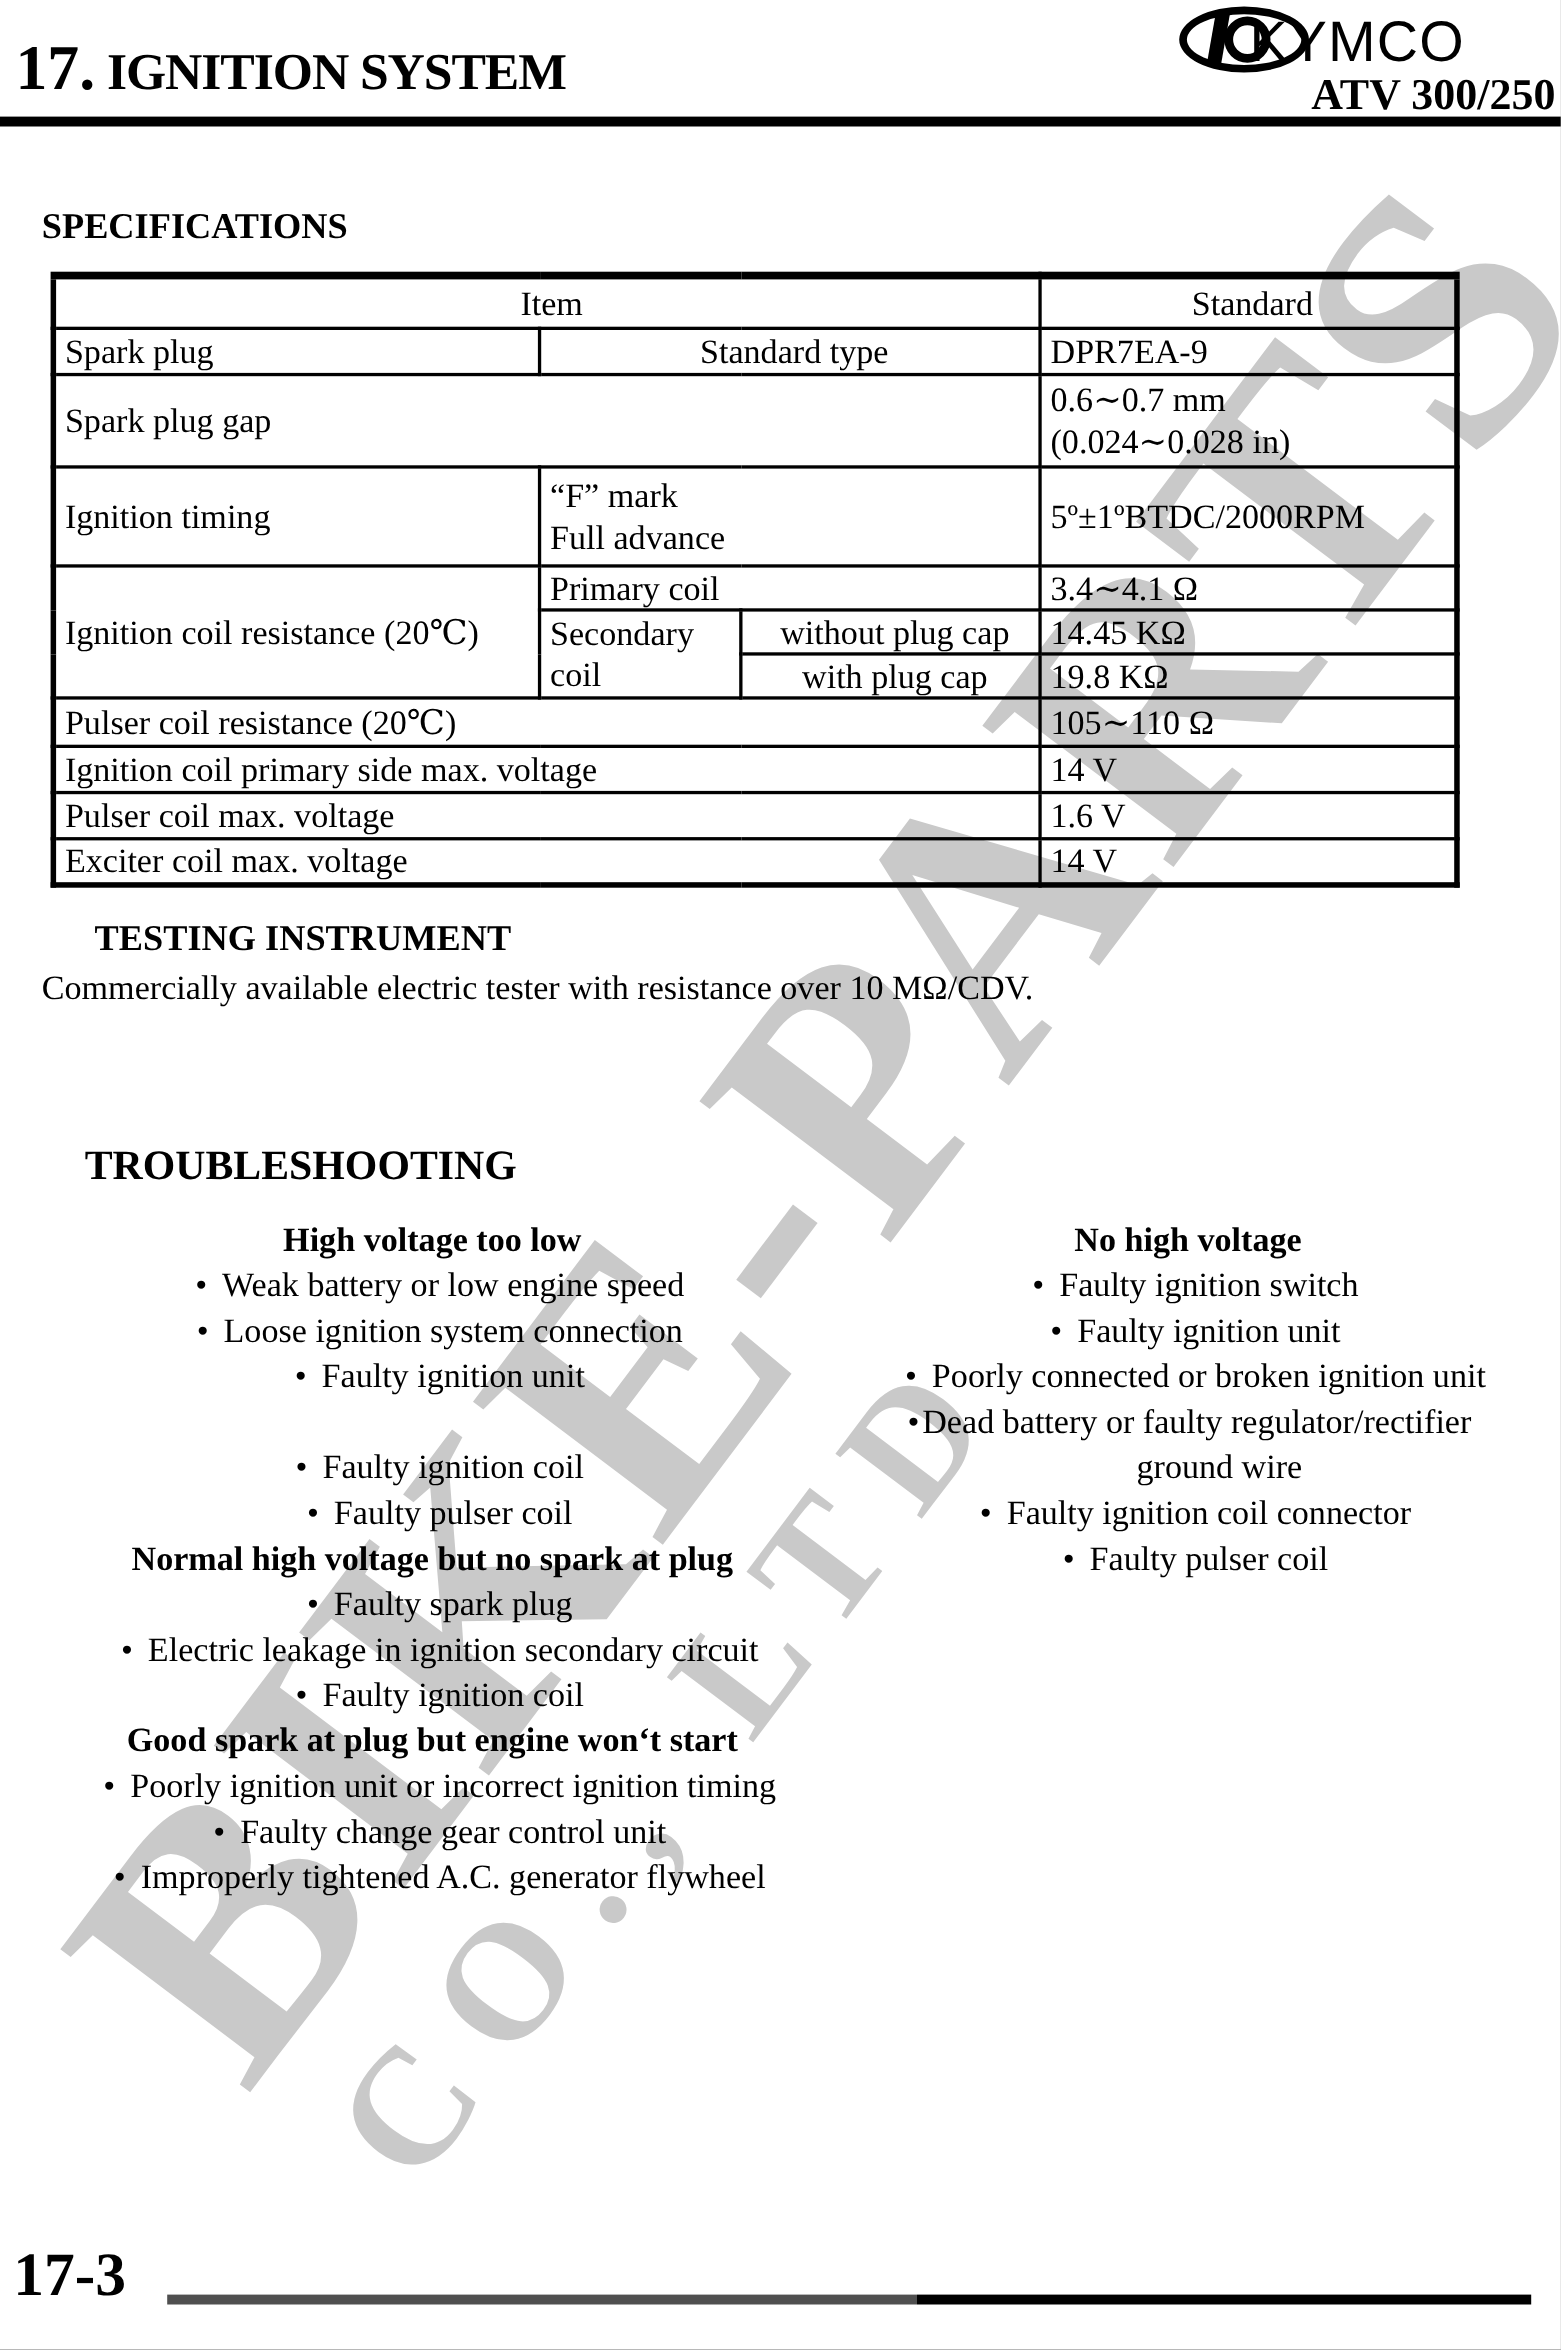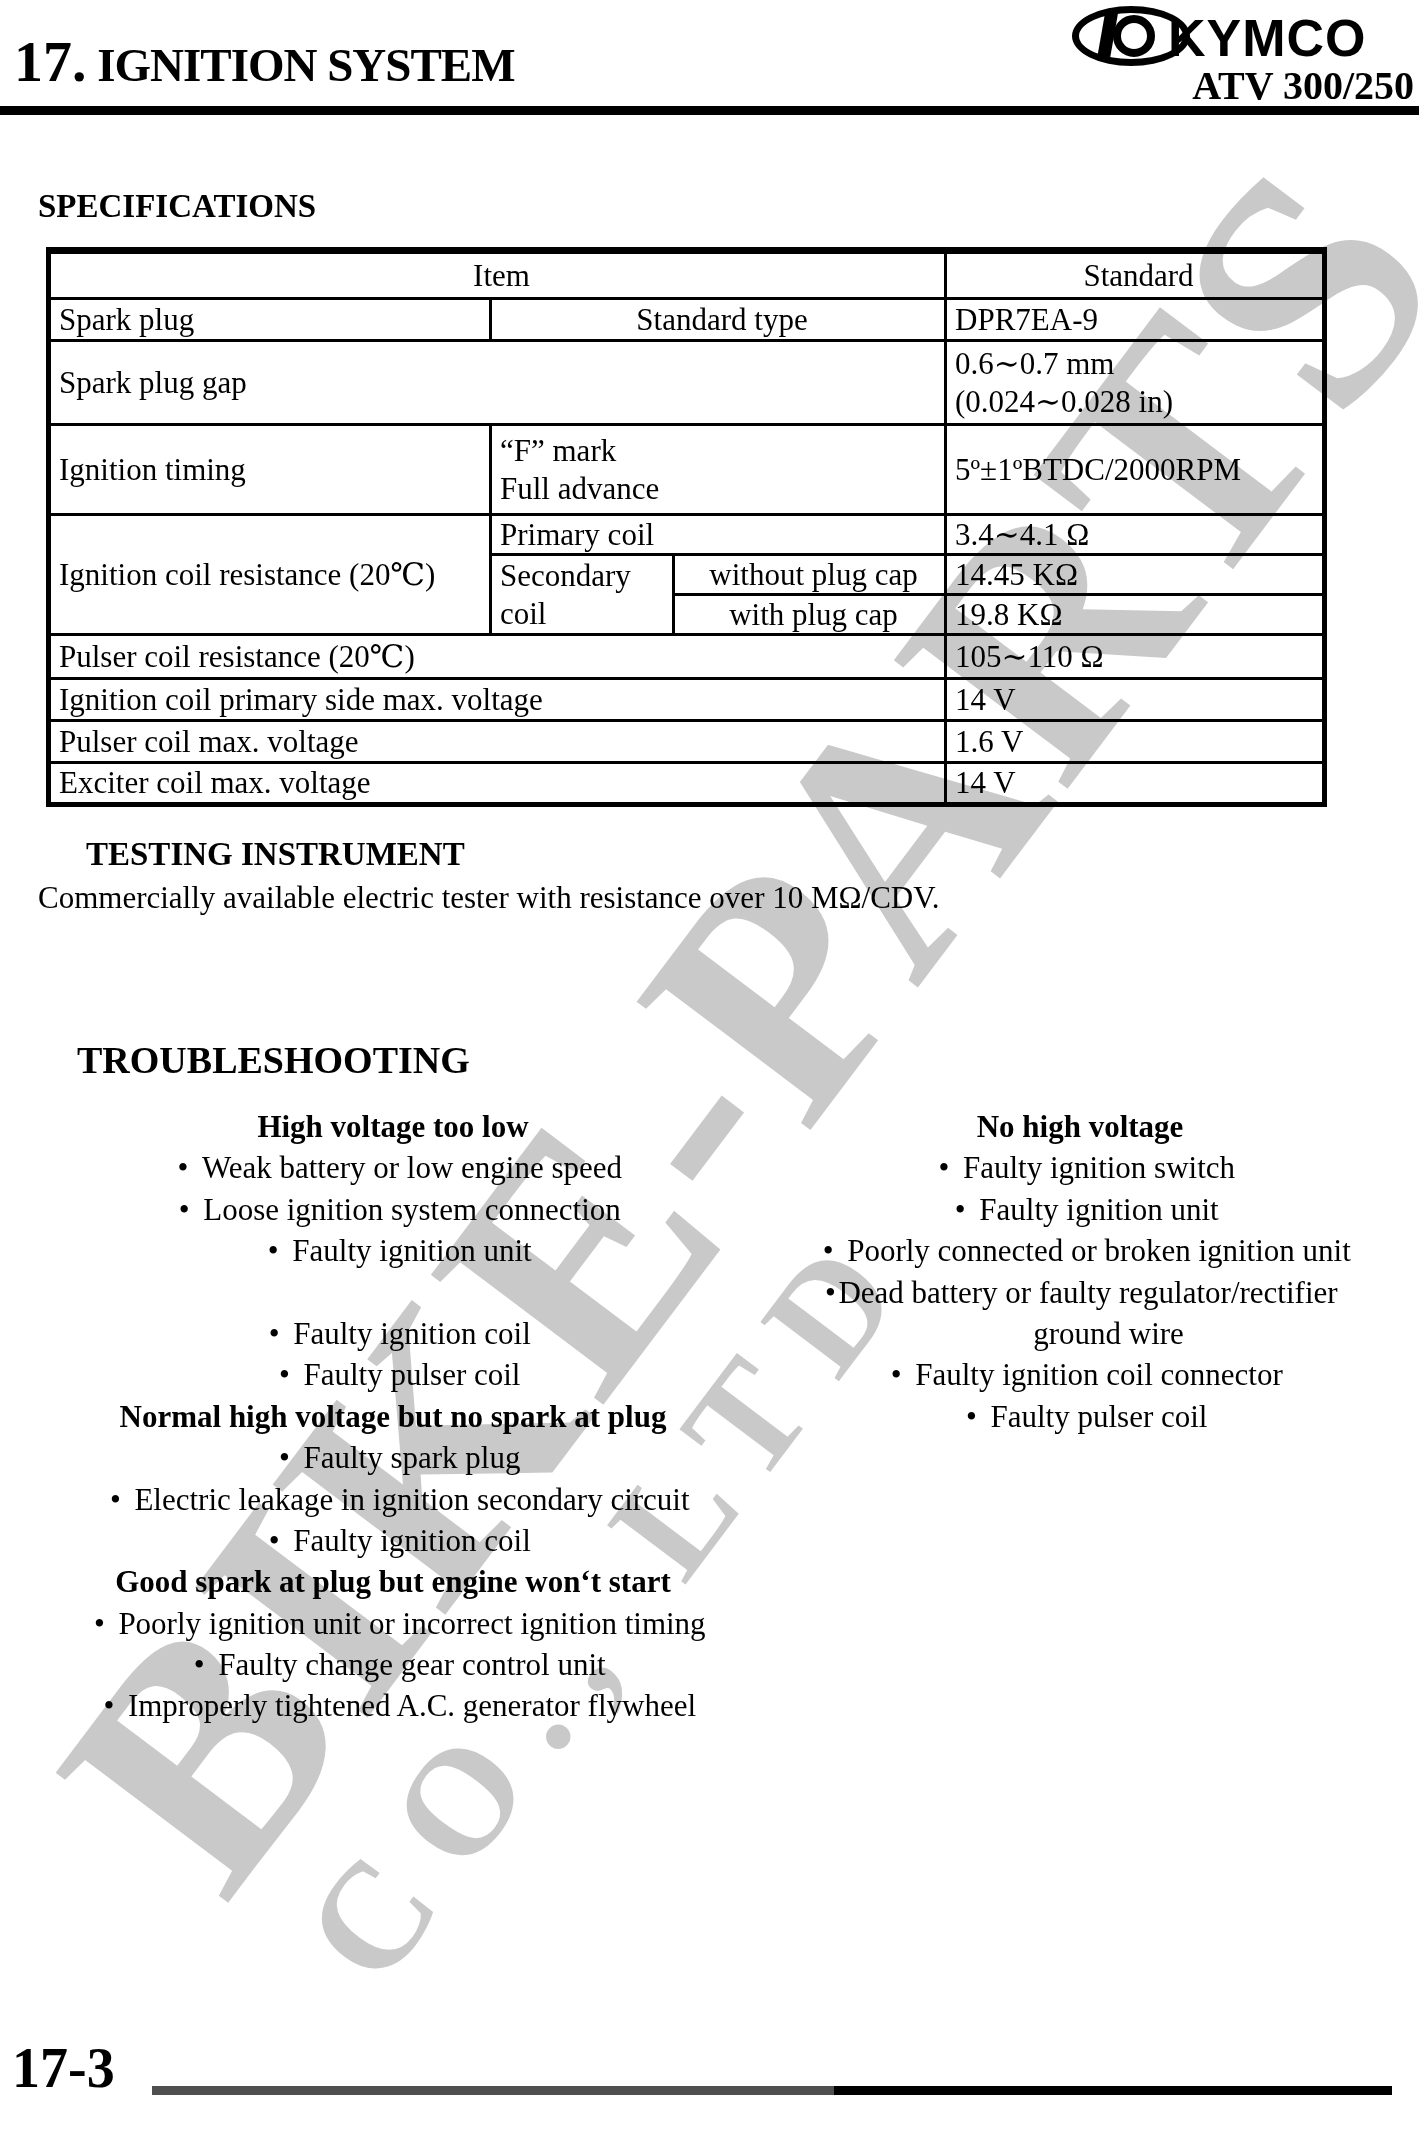--- a/index.html
+++ b/index.html
@@ -13,22 +13,22 @@
           font-size:150px;font-weight:bold;color:#c9c9c9;white-space:nowrap;letter-spacing:34px;z-index:0;}
   .content{position:absolute;inset:0;z-index:1;}
 
   
   .chapter-title{position:absolute;left:14px;top:28px;white-space:nowrap;font-weight:bold;}
   .chap-num{font-size:58px;font-family:Liberation Serif, serif;}
   .chap-name{font-size:47px;letter-spacing:-1px;}
   .logo-oval{position:absolute;left:1072px;top:6px;width:104px;height:46px;border:7px solid #000;border-radius:50%;}
   .k-bar{position:absolute;left:22px;top:0px;width:13px;height:46px;background:#000;transform:skewX(-10deg);}
   .k-ring{position:absolute;left:34px;top:2px;width:26px;height:26px;border:8px solid #000;border-radius:50%;}
-  .brand{position:absolute;left:1168px;top:8px;font-family:"Liberation Sans","DejaVu Sans",sans-serif;
-         font-weight:bold;font-size:52px;letter-spacing:1px;}
+  .brand{position:absolute;left:1136px;top:8px;font-family:"Liberation Sans","DejaVu Sans",sans-serif;
+         font-weight:normal;font-size:52px;letter-spacing:1px;}
   .model{position:absolute;left:1090px;top:62px;width:324px;text-align:right;font-weight:bold;font-size:40px;}
   .header-rule{position:absolute;left:0;top:106px;width:1419px;height:9px;background:#000;}
 
   
   .spec-heading{position:absolute;left:38px;top:188px;font-size:33px;font-weight:bold;}
   table.spec{position:absolute;left:46px;top:234px;width:1278px;border-collapse:collapse;table-layout:fixed;
              font-size:31px;background:transparent;}
   table.spec{border:5px solid #000;border-top-width:7px;margin-top:13px;}
   table.spec td{border:3px solid #000;padding:0 0 0 8px;vertical-align:middle;overflow:hidden;}
   td.c-center{text-align:center;padding:0;}

